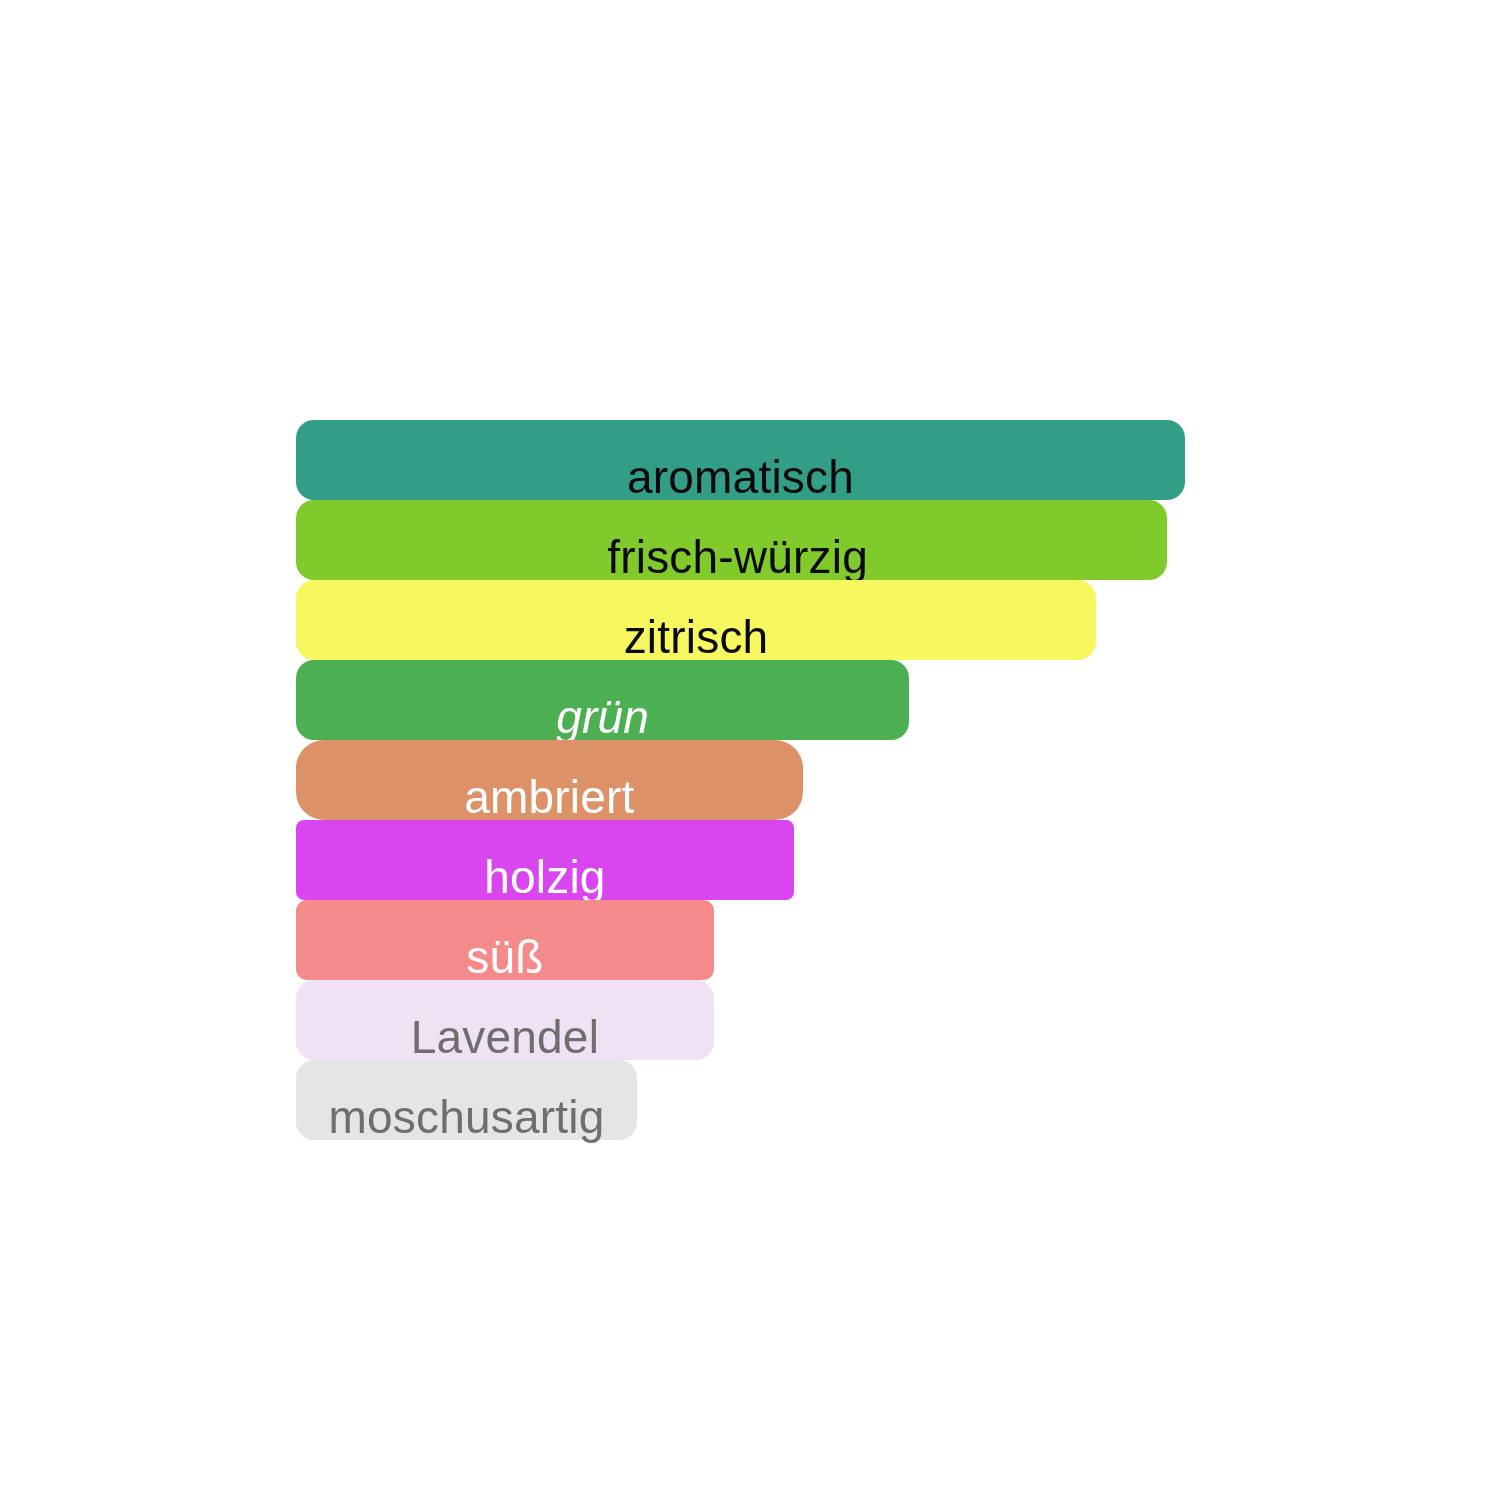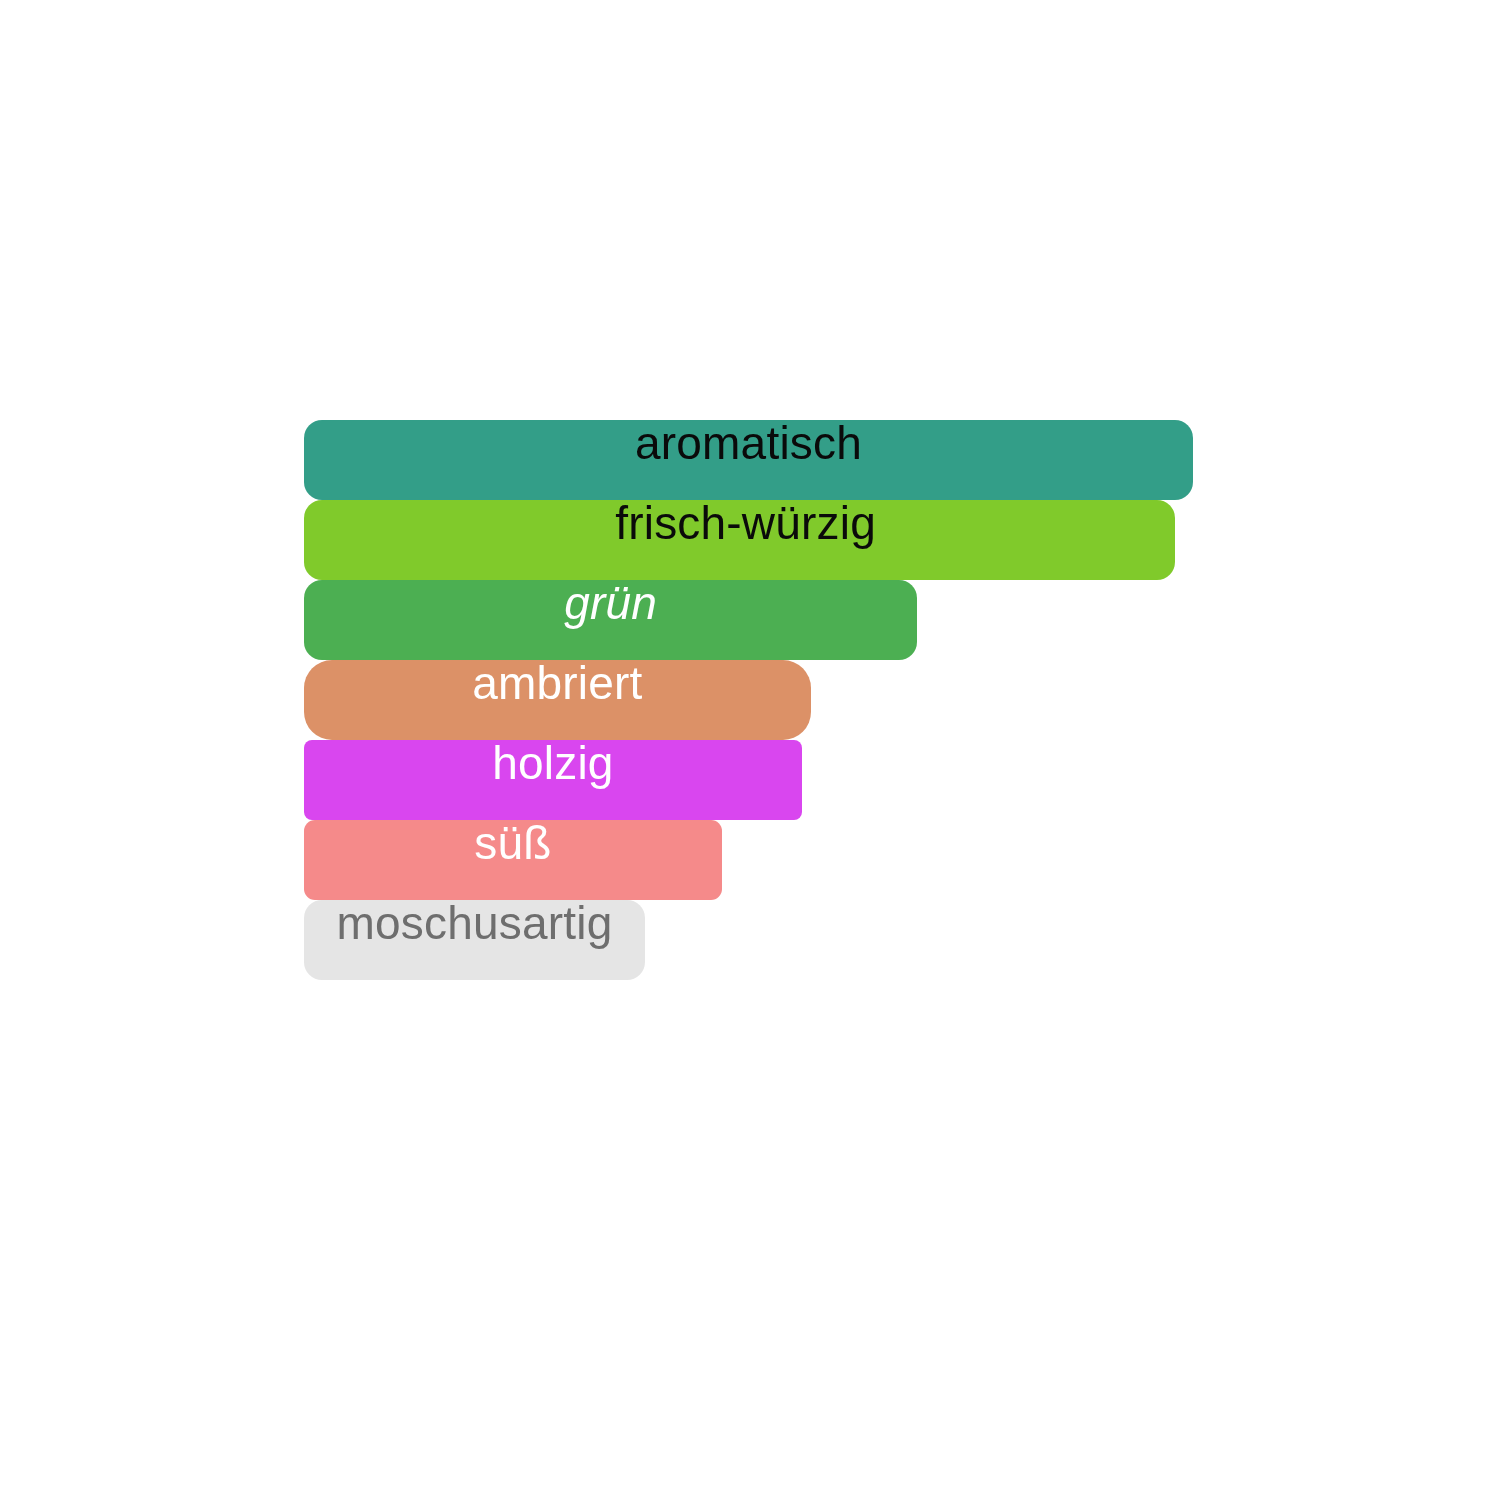--- a/index.html
+++ b/index.html
@@ -27,27 +27,27 @@
     width: 900px;
     height: 720px;
   }
   .bar-row {
     position: relative;
     height: 80px;
     width: 100%;
   }
   .bar {
     position: absolute;
-    left: 8px;
+    left: 0;
     top: 0;
     height: 80px;
     border-radius: 18px;
     box-sizing: border-box;
     display: flex;
-    align-items: flex-start;
+    align-items: flex-end;
     justify-content: center;
   }
   .bar-label {
     font-size: 46px;
     line-height: 1;
     letter-spacing: 0.2px;
     white-space: nowrap;
     user-select: none;
   }
   .label-dark  { color: #0a0a0a; }
@@ -63,38 +63,48 @@
         <div class="bar" style="width: 889px; background: rgb(51, 158, 136); height: 80px; border-radius: 18px;">
           <span class="bar-label label-dark" style="color: rgb(10, 10, 10);">aromatisch</span>
         </div>
       </div>
       <div class="bar-row">
         <div class="bar" style="width: 871.22px; background: rgb(128, 202, 43); height: 80px; border-radius: 18px; padding-left: 12px;">
           <span class="bar-label label-dark" style="color: rgb(10, 10, 10);">frisch-würzig</span>
         </div>
       </div>
       <div class="bar-row">
+        <div class="bar" style="width: 800.1px; background: rgb(247, 247, 96); height: 80px; border-radius: 18px;">
+          <span class="bar-label label-dark" style="color: rgb(10, 10, 10);">zitrisch</span>
+        </div>
+      </div>
+      <div class="bar-row">
         <div class="bar" style="width: 613.41px; background: rgb(76, 175, 82); height: 80px; border-radius: 18px; font-style: italic;">
           <span class="bar-label label-light" style="color: rgb(255, 255, 255);">grün</span>
         </div>
       </div>
       <div class="bar-row">
         <div class="bar" style="width: 506.73px; background: rgb(220, 145, 103); height: 80px; border-radius: 28px;">
           <span class="bar-label label-light" style="color: rgb(255, 255, 255);">ambriert</span>
         </div>
       </div>
       <div class="bar-row">
         <div class="bar" style="width: 497.84px; background: #d946ef; height: 80px; border-radius: 8px;">
           <span class="bar-label label-light" style="color: rgb(255, 255, 255);">holzig</span>
         </div>
       </div>
       <div class="bar-row">
         <div class="bar" style="width: 417.83px; background: rgb(245, 138, 138); height: 80px; border-radius: 11px;">
           <span class="bar-label label-light" style="color: rgb(255, 255, 255);">süß</span>
         </div>
       </div>
       <div class="bar-row">
+        <div class="bar" style="width: 417.83px; background: rgb(240, 226, 245); height: 80px; border-radius: 18px;">
+          <span class="bar-label label-grey" style="color: rgb(110, 110, 110);">Lavendel</span>
+        </div>
+      </div>
+      <div class="bar-row">
         <div class="bar" style="width: 341px; background: #e5e5e5; height: 80px; border-radius: 18px;">
           <span class="bar-label label-grey" style="color: rgb(110, 110, 110);">moschusartig</span>
         </div>
       </div>
     </div>
 </div>
 
 </body></html>

